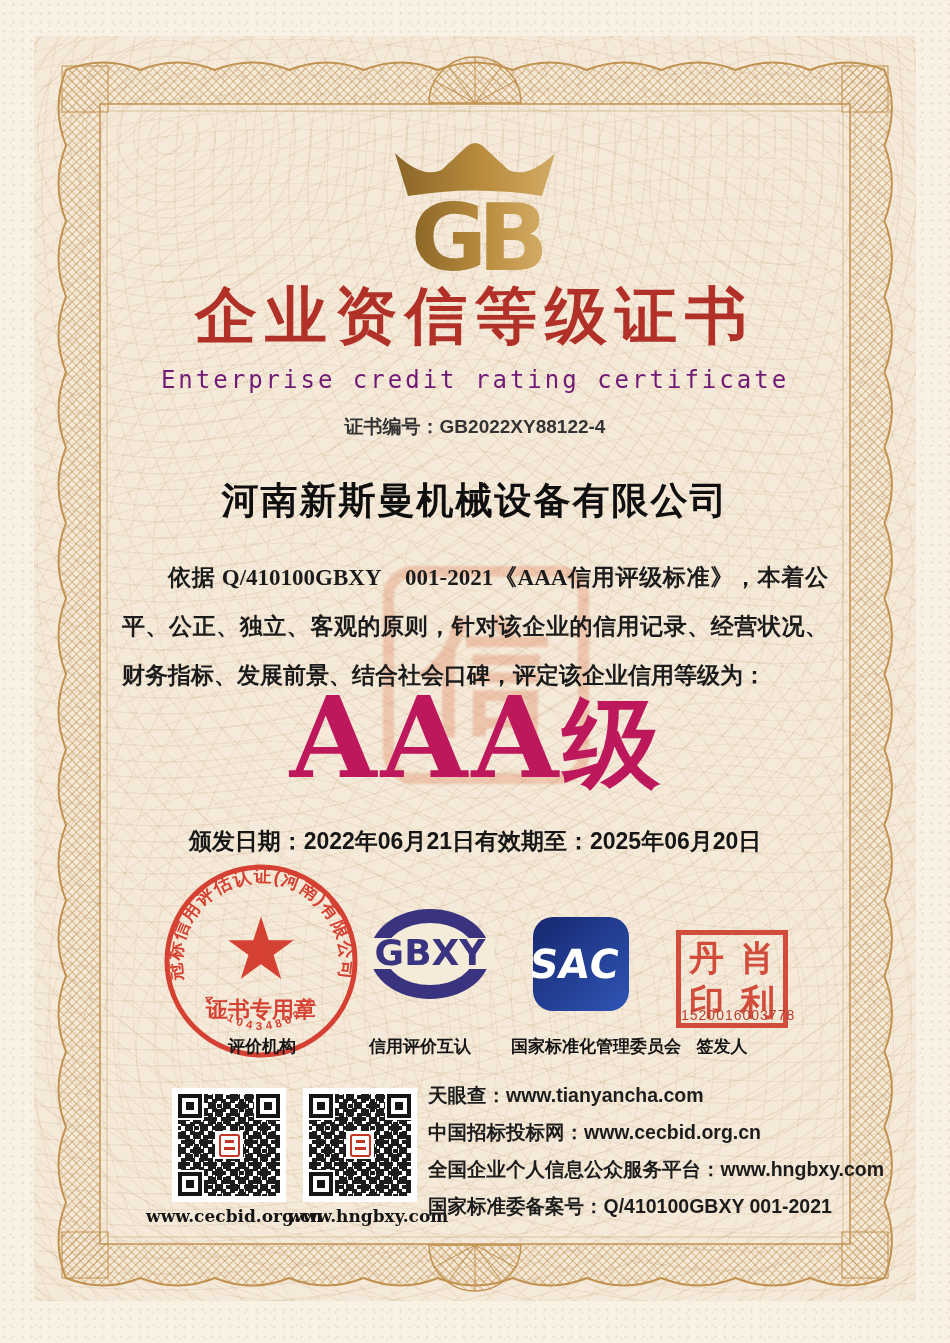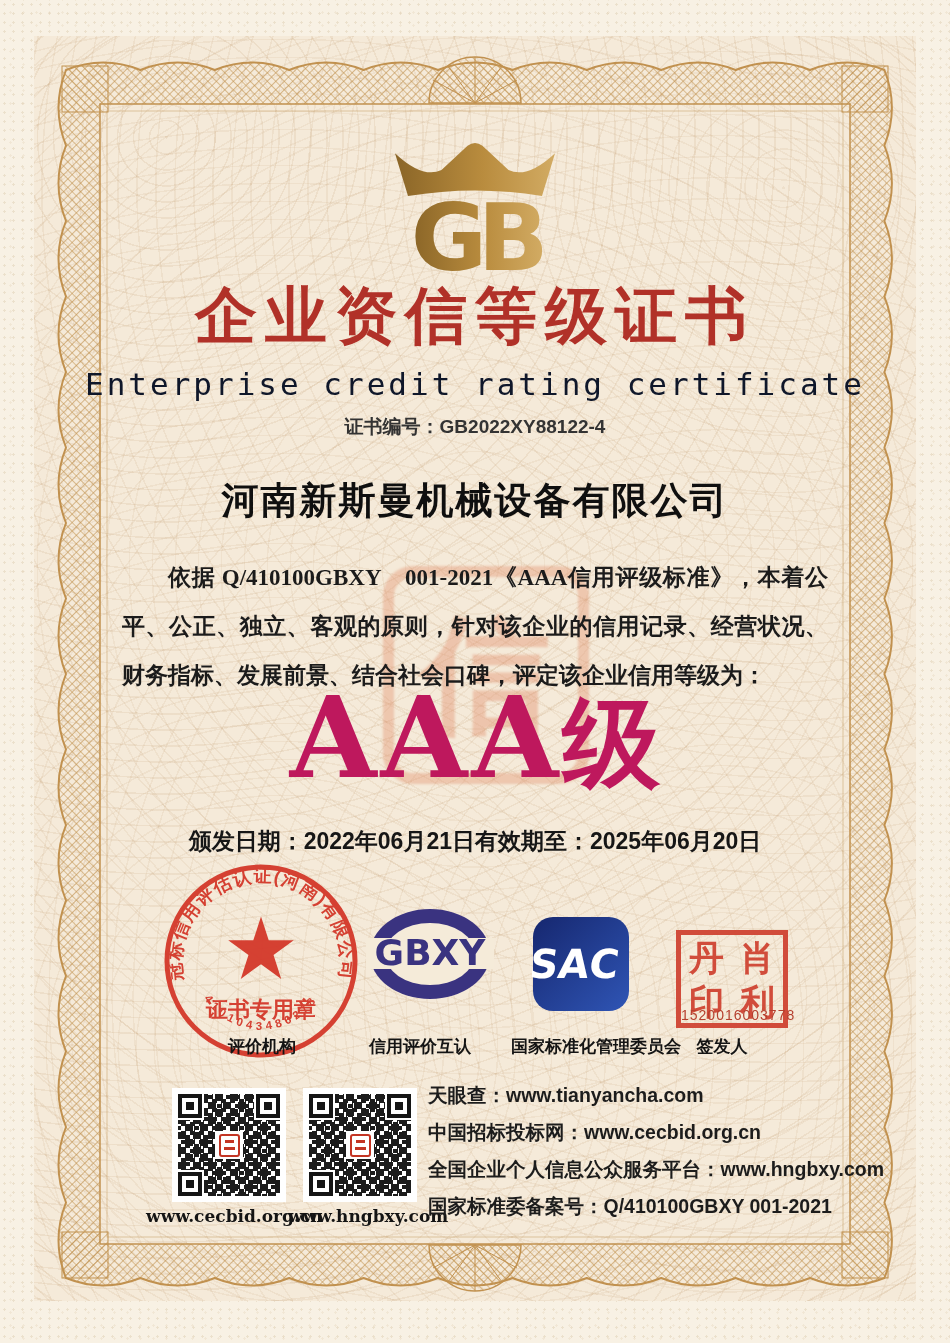--- a/index.html
+++ b/index.html
@@ -32,21 +32,21 @@
     filter:blur(1.1px);
   }
   .watermark span{font-size:128px;font-weight:800;color:rgba(226,141,105,.40);line-height:1;}
   .content{position:absolute;inset:0;z-index:2;}
   .abs{position:absolute;}
   .cc{left:0;right:0;text-align:center;}
 
   .logo-wrap{left:380px;top:142px;width:190px;height:134px;}
   .title{top:274px;font-size:62px;font-weight:900;letter-spacing:8px;color:#b13128;
          font-family:"DejaVu Serif","Liberation Serif",serif;}
-  .subtitle{top:366px;font-size:31px;letter-spacing:3px;color:#0f172a;
+  .subtitle{top:366px;font-size:24px;letter-spacing:3px;color:#701a75;
             font-family:"DejaVu Sans Mono","Liberation Mono",monospace;}
   .certno{top:414px;font-size:19px;font-weight:700;color:#333;}
   .company{top:476px;font-size:37px;font-weight:800;color:#0f0f0f;letter-spacing:2px;}
   .body-text{left:122px;top:553px;width:706px;font-size:23px;line-height:49px;
              font-weight:600;color:#1b1b1b;text-align:justify;text-indent:2em;font-family:Liberation Serif, serif;}
   .rating{top:672px;display:flex;align-items:baseline;justify-content:center;left:0;right:0;
           color:#be185d;}
   .rating .grade{font-size:112px;font-weight:900;letter-spacing:4px;
                  font-family:"DejaVu Serif","Liberation Serif",serif;}
   .rating .suffix{font-size:98px;font-weight:900;}

